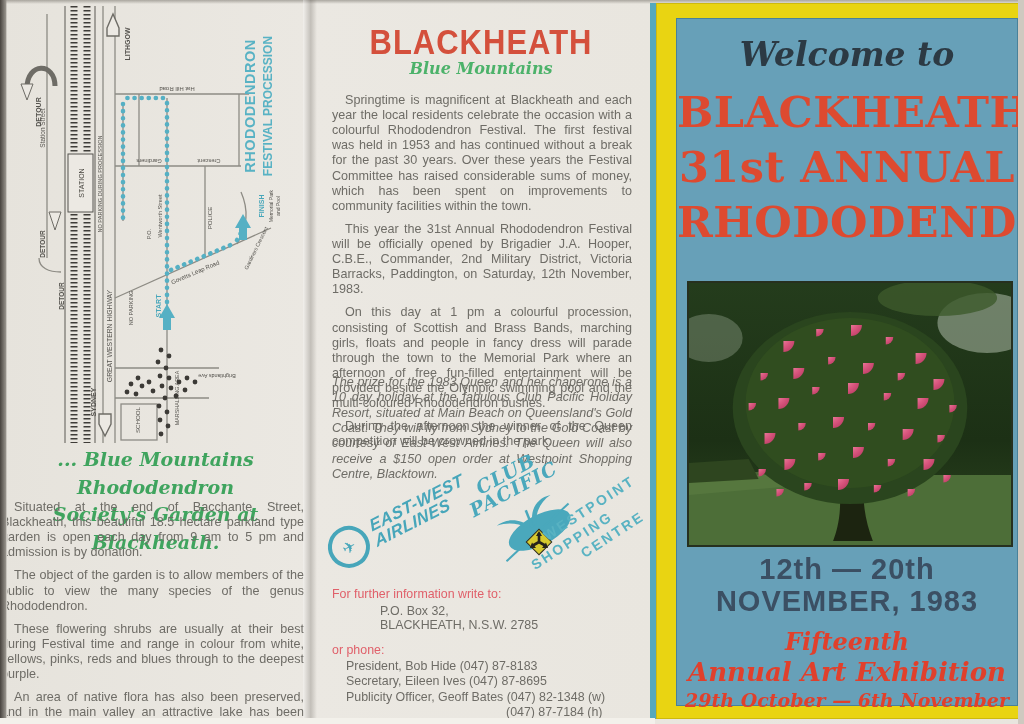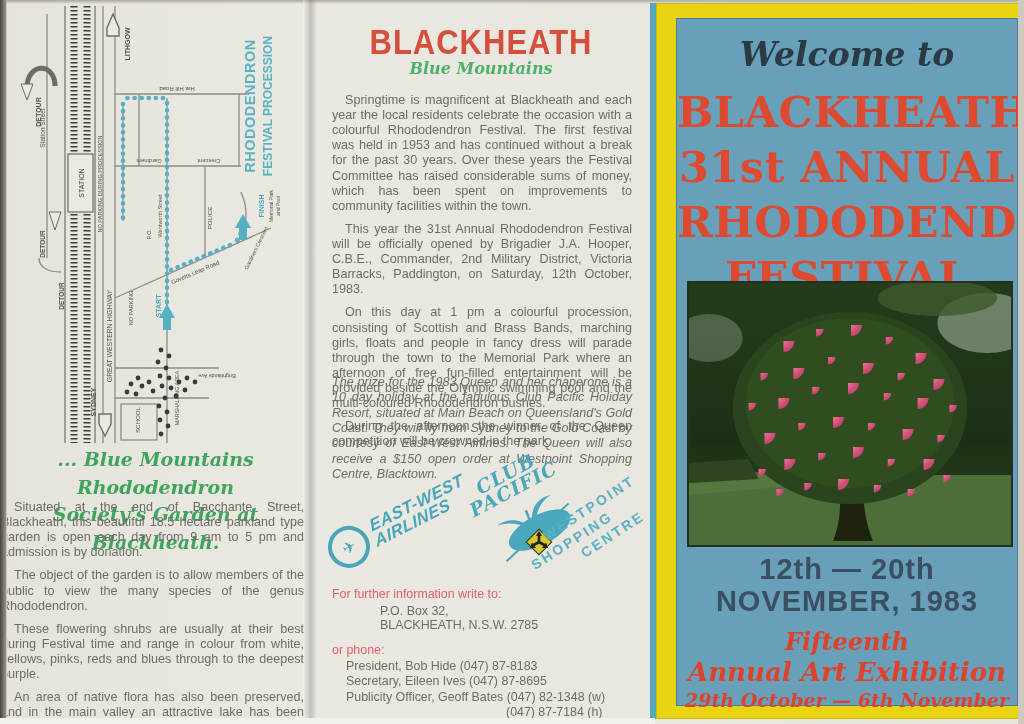--- a/index.html
+++ b/index.html
@@ -233,21 +233,21 @@
   </div>
 
   <div class="fold" style="left:303px;"></div>
 
   <div class="panel-center">
     <div class="cp-title">BLACKHEATH</div>
     <div class="cp-subtitle">Blue Mountains</div>
 
     <div class="cp-text">
       <p>Springtime is magnificent at Blackheath and each year the local residents celebrate the occasion with a colourful Rhododendron Festival. The first festival was held in 1953 and has continued without a break for the past 30 years. Over these years the Festival Committee has raised considerable sums of money, which has been spent on improvements to community facilities within the town.</p>
-      <p>This year the 31st Annual Rhododendron Festival will be officially opened by Brigadier J.A. Hooper, C.B.E., Commander, 2nd Military District, Victoria Barracks, Paddington, on Saturday, 12th October, 1983.</p>
+      <p>This year the 31st Annual Rhododendron Festival will be officially opened by Brigadier J.A. Hooper, C.B.E., Commander, 2nd Military District, Victoria Barracks, Paddington, on Saturday, 12th November, 1983.</p>
       <p>On this day at 1 pm a colourful procession, consisting of Scottish and Brass Bands, marching girls, floats and people in fancy dress will parade through the town to the Memorial Park where an afternoon of free fun-filled entertainment will be provided beside the Olympic swimming pool and the multi-coloured Rhododendron bushes.</p>
       <p>During the afternoon the winner of the Queen competition will be crowned in the park.</p>
     </div>
 
     <div class="cp-italic">The prize for the 1983 Queen and her chaperone is a 10 day holiday at the fabulous Club Pacific Holiday Resort, situated at Main Beach on Queensland's Gold Coast. They will fly from Sydney to the Gold Coast by courtesy of East-West Airlines. The Queen will also receive a $150 open order at Westpoint Shopping Centre, Blacktown.</div>
 
     <div class="logos">
 
       <div class="lg-ew">
         <div class="ring">✈</div>
@@ -300,21 +300,20 @@
     </div>
   </div>
 
   <div class="panel-right">
     <div class="rp-blue">
       <div class="rp-welcome">Welcome to</div>
       <div class="rp-title">
         <div>BLACKHEATH'S</div>
         <div>31st ANNUAL</div>
         <div>RHODODENDRON</div>
-        <div>FESTIVAL</div>
       </div>
 
       <svg class="rp-photo" viewBox="0 0 324 262" preserveAspectRatio="none">
         <defs>
           <linearGradient id="forest" x1="0" y1="0" x2="0" y2="1">
             <stop offset="0" stop-color="#243c1c"></stop>
               <stop offset="0.6" stop-color="#1c3015"></stop>
               <stop offset="1" stop-color="#2c451f"></stop>
           </linearGradient>
           <radialGradient id="pg" cx="0.4" cy="0.35" r="0.8">

